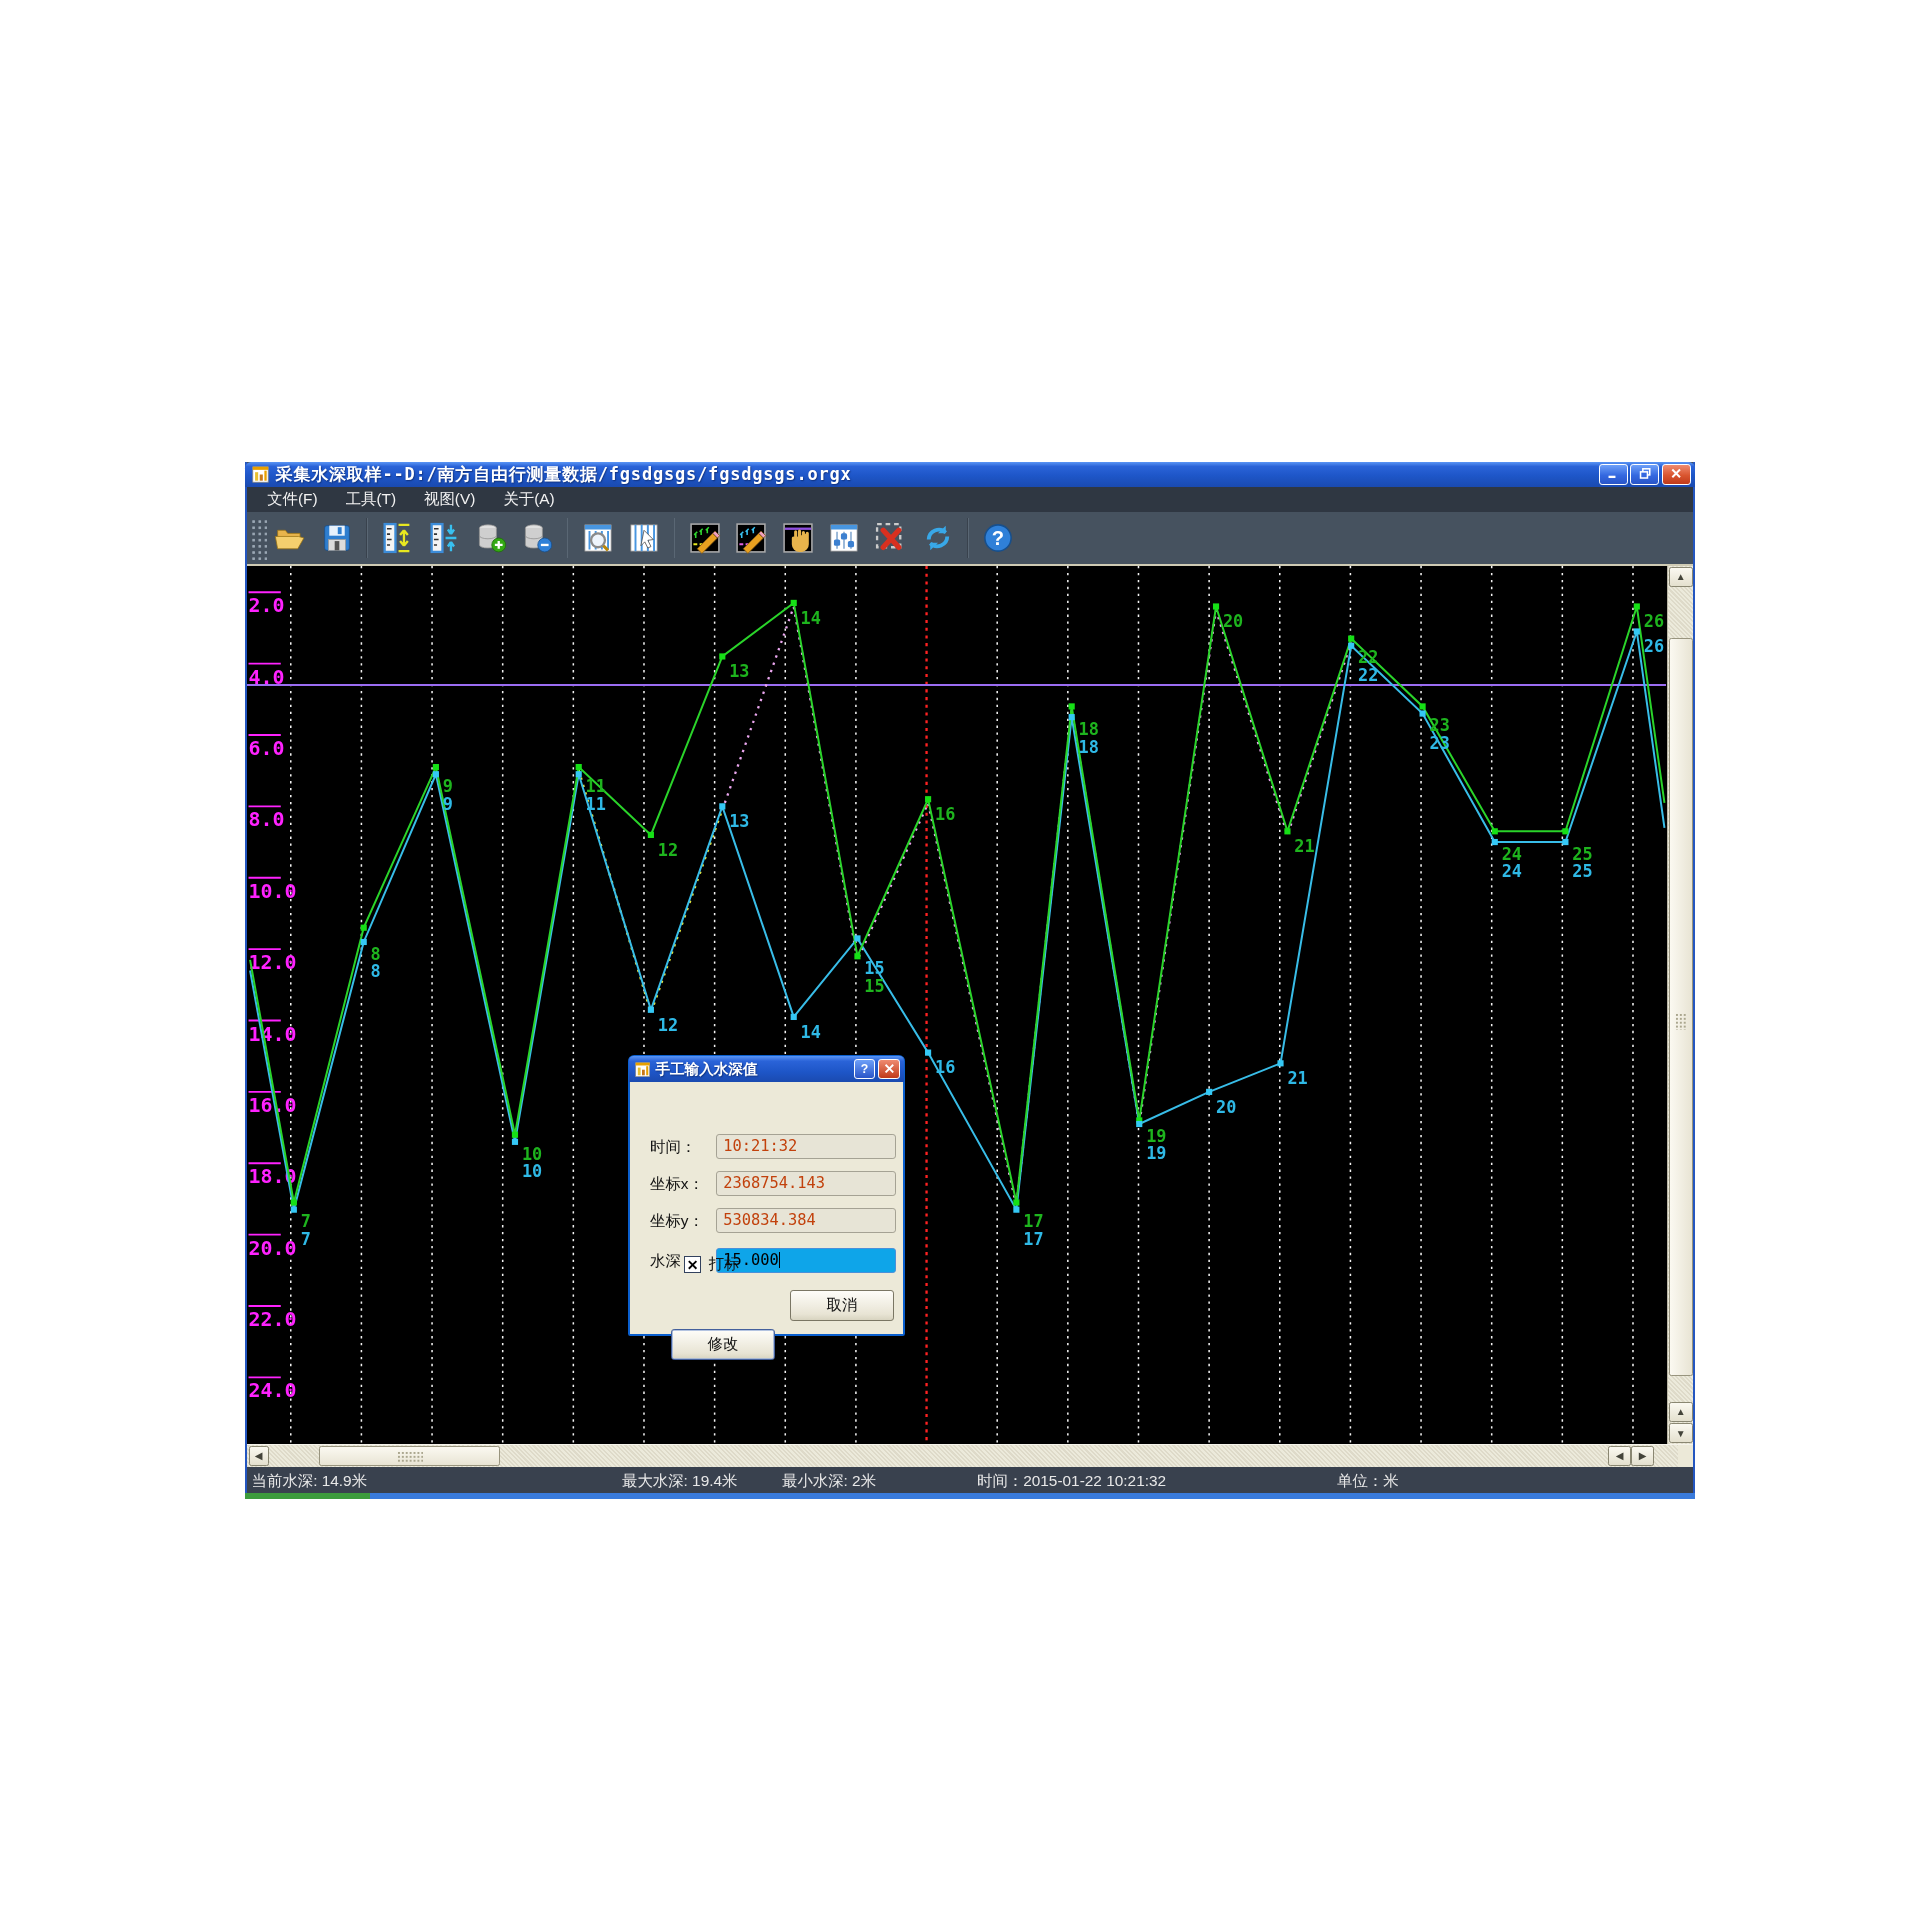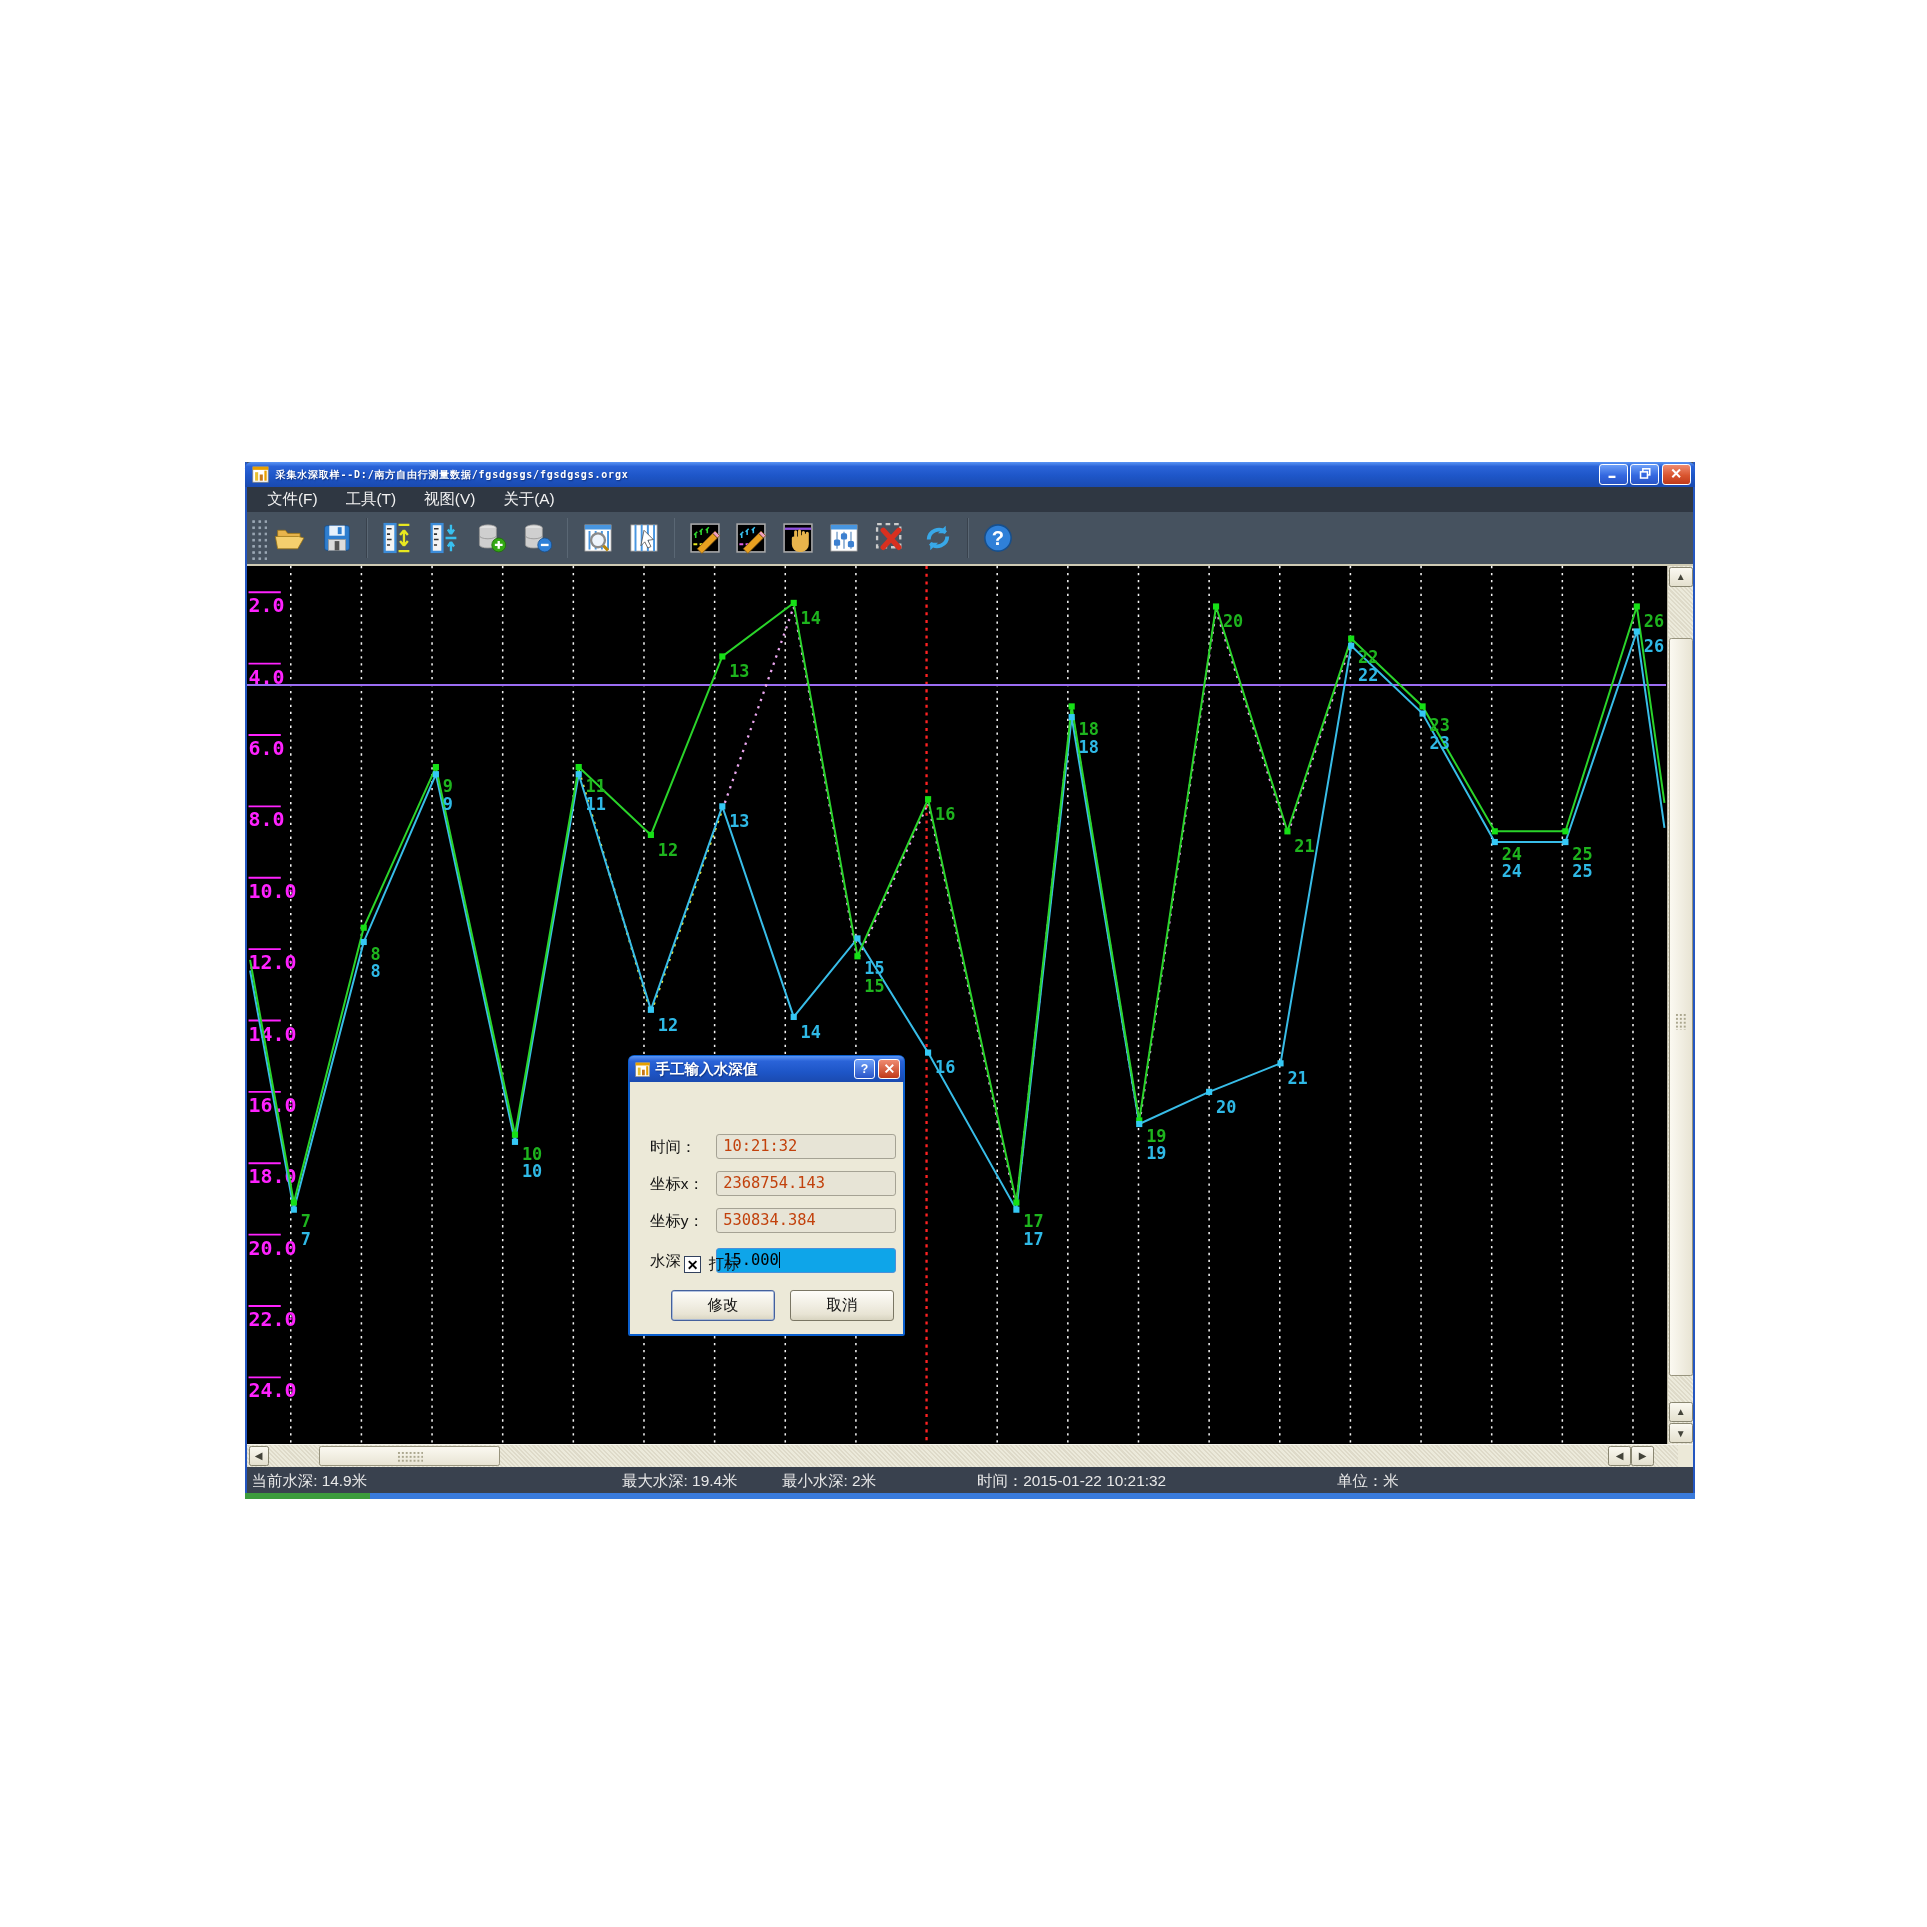--- a/index.html
+++ b/index.html
@@ -4,21 +4,21 @@
 <style>
   html,body{margin:0;padding:0;background:#ffffff;width:1927px;height:1927px;overflow:hidden;
     font-family:"Liberation Sans",sans-serif;}
   *{box-sizing:border-box;}
   #app-window{position:absolute;left:245px;top:462px;width:1450px;height:1036px;
     border-left:2.3px solid #2456c0;border-right:2.3px solid #2456c0;background:#46525f;}
   
   .titlebar{position:relative;height:25px;background:linear-gradient(180deg,#5a95f5 0%,#2a63d8 18%,#1e56c8 55%,#1a4ab0 100%);
     border-radius:6.2px 6.2px 0 0;display:flex;align-items:center;padding:0 4.6px;margin:0 -2.3px;}
   .titlebar .app-ico{width:17px;height:17px;margin:0 6.2px 0 3.1px;flex:none;}
-  .title-text{color:#fff;font-weight:bold;font-size:10px;letter-spacing:0.8px;white-space:nowrap;
+  .title-text{color:#fff;font-weight:bold;font-size:17px;letter-spacing:0.8px;white-space:nowrap;
     text-shadow:0.8px 0.8px 1.5px #10307a;font-family:"DejaVu Sans Mono",monospace;}
   .winbtns{margin-left:auto;display:flex;gap:2.3px;}
   .winbtn{width:29px;height:21.6px;border-radius:3.1px;border:0.8px solid #fff;
     background:linear-gradient(180deg,#6ea0f8 0%,#3468e0 55%,#2a55c8 100%);
     color:#fff;font-size:13px;line-height:20px;text-align:center;font-weight:bold;cursor:pointer;}
   .winbtn.close{background:linear-gradient(180deg,#ef8b70 0%,#d9552f 55%,#c03a1a 100%);}
   
   .menubar{height:25px;background:#2f3742;display:flex;align-items:center;color:#f2f2f2;font-size:15.4px;}
   .menu-item{padding:8px 14px;height:100%;display:flex;align-items:center;cursor:pointer;}
   .menu-item:first-child{margin-left:6.2px;}
@@ -73,21 +73,21 @@
     padding:2.3px 6.2px;white-space:nowrap;overflow:hidden;}
   .dlg-field.active{background:#0ea5e9;border:1.5px solid #4a90d9;color:#000;}
   .caret{display:inline-block;width:1.5px;height:15.4px;background:#000;vertical-align:-2.3px;}
   .dlg-check-row{position:absolute;left:54px;top:197px;display:flex;align-items:center;gap:7.7px;cursor:pointer;}
   .checkbox{width:17px;height:17px;background:#fff;border:0.8px solid #33425e;display:flex;align-items:center;
     justify-content:center;font-size:14px;font-weight:bold;color:#000;}
   .dlg-check-label{font-size:15.4px;color:#111;}
   .dlg-button{position:absolute;top:233px;width:104px;height:31px;border-radius:3.1px;font-size:15.4px;color:#111;
     background:linear-gradient(180deg,#fefdf9,#e8e4d4 80%,#d8d4c0);border:0.8px solid #7a7664;cursor:pointer;
     display:flex;align-items:center;justify-content:center;}
-  .dlg-button.default{border:1.5px solid #44609c;box-shadow:inset 0 0 0 0.8px #9ab0d8;}
+  .dlg-button.default{border:1.5px solid #44609c;box-shadow:inset 0 0 0 0.8px #9ab0d8;margin-top:39px;}
 </style>
 </head>
 <body>
 
 <div id="app-window">
 
   <div class="titlebar">
     <svg class="app-ico" viewBox="0 0 22 22">
       <rect x="1" y="1" width="20" height="20" fill="#fff" stroke="#888"></rect>
       <rect x="1" y="1" width="20" height="4" fill="#e8a000"></rect>

